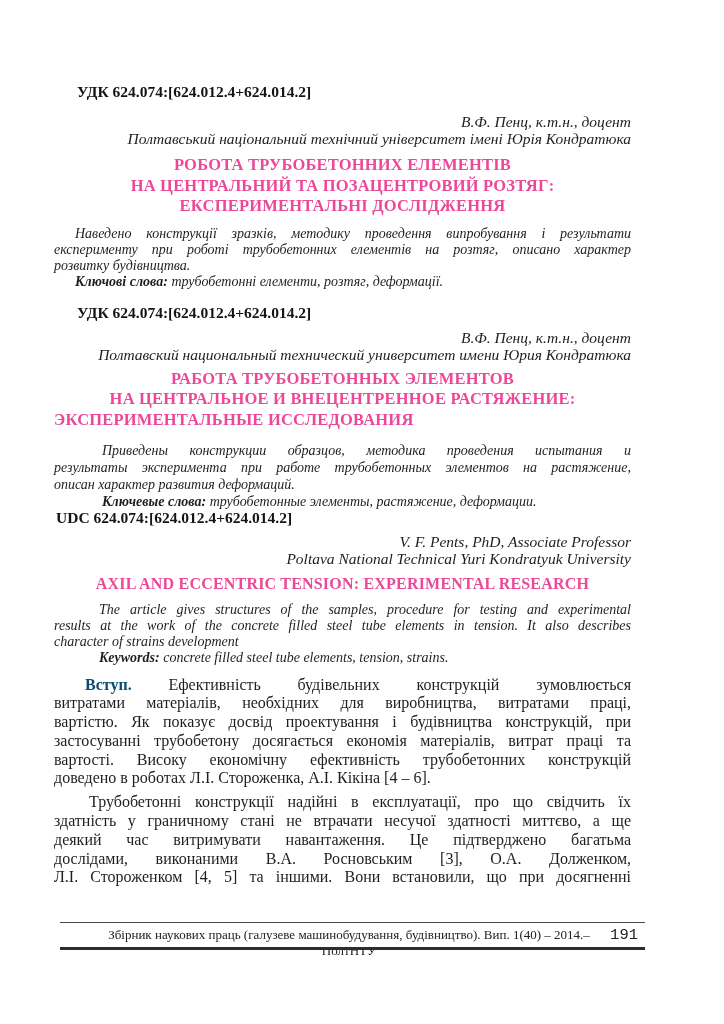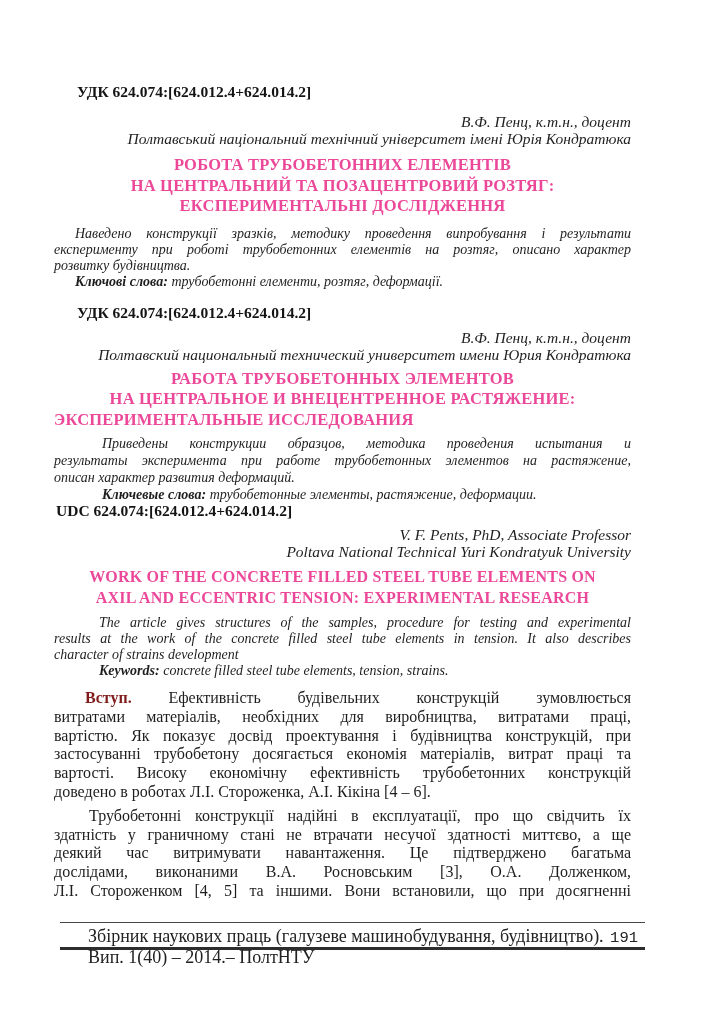--- a/index.html
+++ b/index.html
@@ -18,51 +18,51 @@
   .udc { font-weight:bold; font-size:15.5px; line-height:16px; color:#141414; padding-left:23px; }
   .udc.flush { padding-left:2px; }
 
   .byline { text-align:right; font-style:italic; font-size:15.5px; line-height:17px; }
   .byline.first { margin-top:13px; }
 
   .title { text-align:center; font-weight:bold; font-size:16.5px; line-height:20.5px; color:#ec4899; margin-top:8px; letter-spacing:0.2px; }
   .title.en { font-size:16px; }
 
   .abstract { font-style:italic; font-size:14px; line-height:16px; margin-top:9px; }
-  .abstract.ru { line-height:17px; margin-top:5px; }
+  .abstract.ru { line-height:17px; margin-top:12px; }
   .abstract.en { margin-top:7px; }
 
   .jl { display:block; text-align:justify; text-align-last:justify; }
   .jl-end { display:block; text-align:left; }
   .ind21 { padding-left:21px; }
   .ind31 { padding-left:31px; }
   .ind35 { padding-left:35px; }
   .ind45 { padding-left:45px; }
   .ind48 { padding-left:48px; }
   .kw { font-weight:bold; }
 
   .sec-ru { margin-top:15px; }
   .sec-ru .byline.first { margin-top:8px; }
   .sec-ru .title { margin-top:6px; }
   .sec-en { margin-top:0; }
   .sec-en .byline.first { margin-top:7px; }
   .sec-en .title { margin-top:7px; }
 
   .bodytext { font-size:16px; line-height:18.8px; margin-top:10px; }
   .bodytext .par2 { margin-top:5px; }
-  .lead { font-weight:bold; color:#7f1d1d;margin-top:16px; }
+  .lead { font-weight:bold; color:#0c4a6e;margin-top:16px; }
 
   .footer-rule-top { position:absolute; left:60px; top:922px; width:585px; height:1px; background:#474747; }
   .footer-rule-bottom { position:absolute; left:60px; top:947px; width:585px; height:3px; background:#2d2d2d; }
   .footer-row {
     position:absolute; left:62px; top:926px; width:580px;
     display:flex; justify-content:space-between; align-items:baseline;
     padding-left:26px; padding-right:4px;
   }
-  .footer-journal { font-size:18px; color:#222; }
+  .footer-journal { font-size:13px; color:#222;text-align:center; }
   .footer-page { font-size:15.5px; color:#222;font-family:Liberation Mono, monospace; }
 </style>
 </head>
 <body>
 
 <div class="page">
   <div class="content">
 
     <section class="sec-ua">
       <div class="udc">УДК 624.074:[624.012.4+624.014.2]</div>
@@ -96,21 +96,20 @@
         <span class="jl-end">описан характер развития деформаций.</span>
         <span class="jl-end ind48"><span class="kw">Ключевые слова:</span> <span>трубобетонные элементы, растяжение, деформации.</span></span>
       </div>
     </section>
 
     <section class="sec-en">
       <div class="udc flush">UDC 624.074:[624.012.4+624.014.2]</div>
       <div class="byline first">V. F. Pents, PhD, Associate Professor</div>
       <div class="byline">Poltava National Technical Yuri Kondratyuk University</div>
       <div class="title en">
-        <span class="jl-end" style="text-align:center">WORK OF THE CONCRETE FILLED STEEL TUBE ELEMENTS ON</span>
         <span class="jl-end" style="text-align:center">AXIL AND ECCENTRIC TENSION: EXPERIMENTAL RESEARCH</span>
       </div>
       <div class="abstract en">
         <span class="jl ind45">The article gives structures of the samples, procedure for testing and experimental</span>
         <span class="jl">results at the work of the concrete filled steel tube elements in tension. It also describes</span>
         <span class="jl-end">character of strains development</span>
         <span class="jl-end ind45"><span class="kw">Keywords:</span> <span>concrete filled steel tube elements, tension, strains.</span></span>
       </div>
     </section>
 

